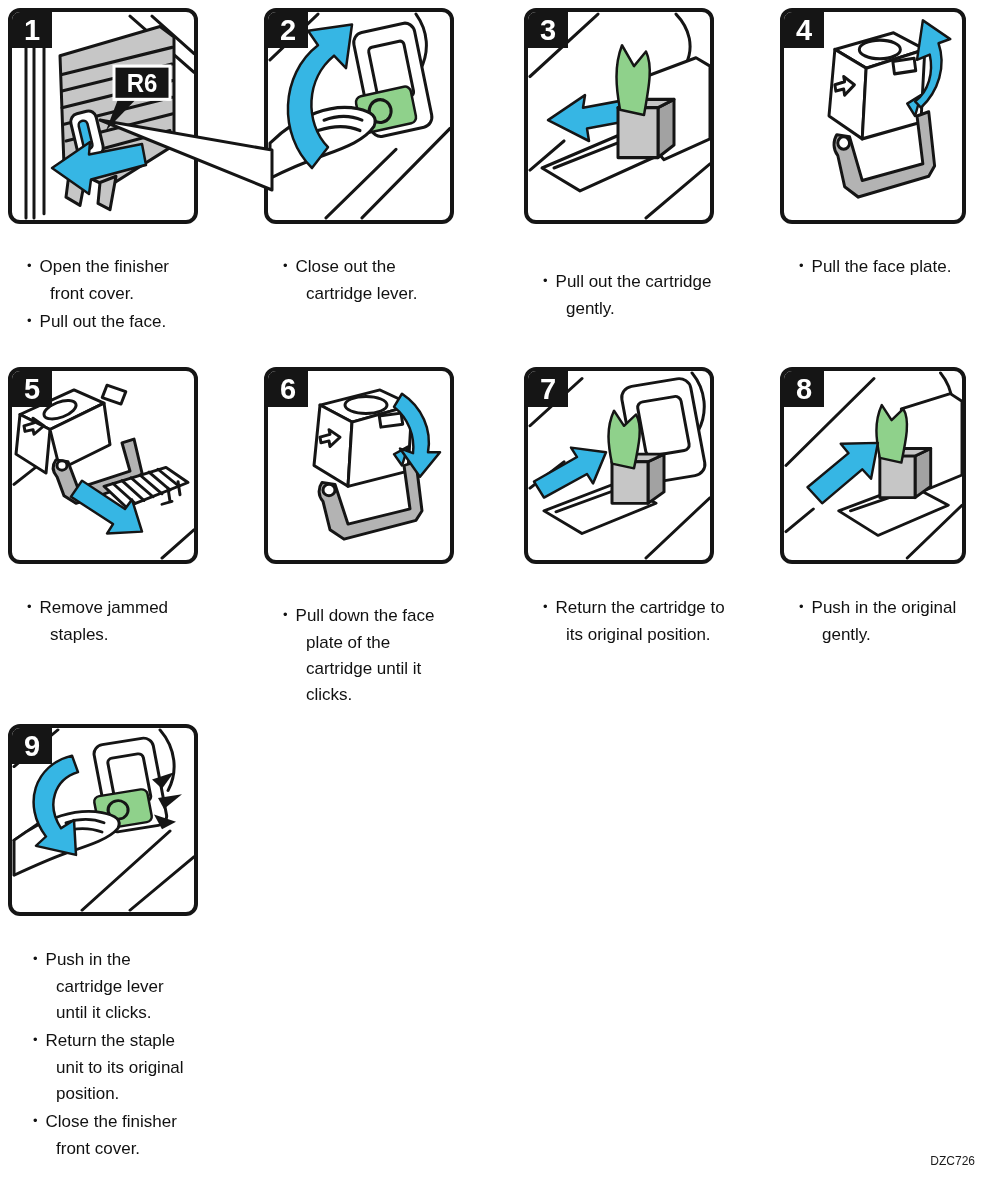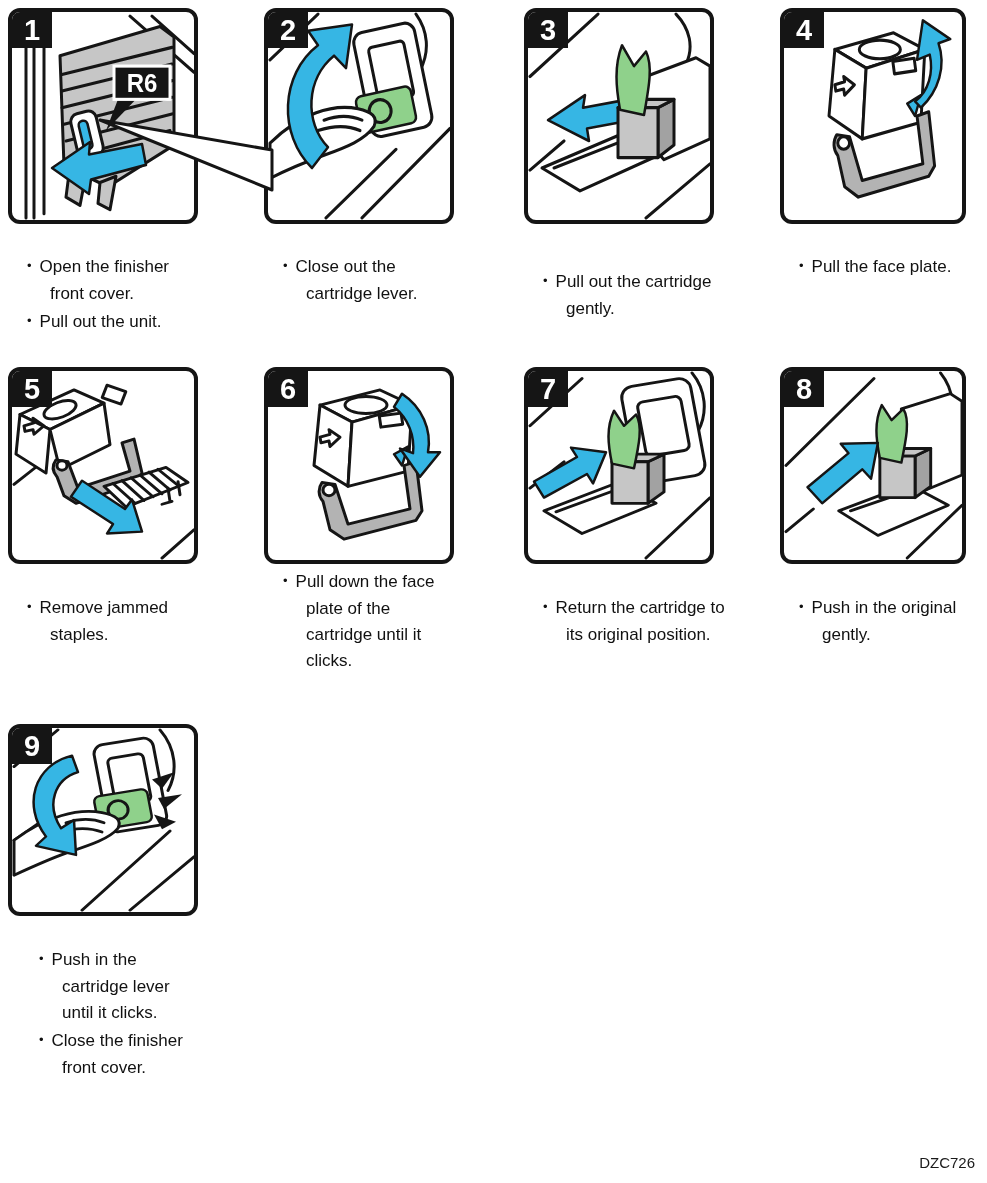--- a/index.html
+++ b/index.html
@@ -6,21 +6,21 @@
   #screen{position:relative;width:987px;height:1183px;background:#fff;overflow:hidden;
           font-family:"Liberation Sans","DejaVu Sans",sans-serif;color:#111;}
   .panel{position:absolute;background:#fff;border:4px solid #151515;border-radius:12px;overflow:hidden;}
   .panel svg{display:block;width:100%;height:100%;}
   .badge{position:absolute;top:0;left:0;width:40px;height:36px;background:#151515;color:#fff;
          font-weight:bold;font-size:29px;line-height:1;display:flex;align-items:center;justify-content:center;z-index:3;}
   .steptext{position:absolute;margin:17px;padding:0;list-style:none;font-size:17px;line-height:26px;}
   .steptext li{padding-left:31px;text-indent:-23px;margin:0 0 2px 0;}
   .steptext li::before{content:"•";font-size:13px;margin-right:8px;position:relative;top:-2px;}
   .wedge{position:absolute;left:0;top:0;z-index:5;pointer-events:none;}
-  .figcode{position:absolute;right:12px;top:1154px;font-size:15px;color:#1a1a1a;}
+  .figcode{position:absolute;right:12px;top:1154px;font-size:12px;color:#1a1a1a;}
   
   .s{fill:none;stroke:#151515;stroke-width:3;stroke-linecap:round;stroke-linejoin:round;}
   .w{fill:#fff;stroke:#151515;stroke-width:3;stroke-linejoin:round;}
   .g1{fill:#c6c6c6;stroke:#151515;stroke-width:3;stroke-linejoin:round;}
   .g2{fill:#a2a2a2;stroke:#151515;stroke-width:3;stroke-linejoin:round;}
   .g3{fill:#b3b3b3;stroke:#151515;stroke-width:3;stroke-linejoin:round;}
   .ar{stroke:#151515;stroke-width:2.5;stroke-linejoin:round;}
   .blk{fill:#151515;stroke:none;}
 </style>
 </head>
@@ -232,42 +232,43 @@
     </svg>
     <div class="badge">9</div>
   </div>
 
   <svg class="wedge" width="480" height="230" viewBox="0 0 480 230">
     <polygon points="100,120 272,150 272,190" fill="#ffffff" stroke="#151515" stroke-width="3" stroke-linejoin="round"></polygon>
   </svg>
 
   <ul class="steptext" style="left:2px;top:237px;width:180px">
     <li>Open the finisher front cover.</li>
-    <li>Pull out the unit.</li>
+    <li>Pull out the face.</li>
   </ul>
   <ul class="steptext" style="left:258px;top:237px;width:180px">
     <li>Close out the cartridge lever.</li>
   </ul>
   <ul class="steptext" style="left:518px;top:252px;width:180px">
     <li>Pull out the cartridge gently.</li>
   </ul>
   <ul class="steptext" style="left:774px;top:237px;width:200px">
     <li>Pull the face plate.</li>
   </ul>
   <ul class="steptext" style="left:2px;top:578px;width:180px">
     <li>Remove jammed staples.</li>
   </ul>
-  <ul class="steptext" style="left:258px;top:552px;width:180px">
+  <ul class="steptext" style="left:258px;top:586px;width:180px">
     <li>Pull down the face plate of the cartridge until it clicks.</li>
   </ul>
   <ul class="steptext" style="left:518px;top:578px;width:190px">
     <li>Return the cartridge to its original position.</li>
   </ul>
   <ul class="steptext" style="left:774px;top:578px;width:180px">
     <li>Push in the original gently.</li>
   </ul>
-  <ul class="steptext" style="left:14px;top:930px;width:172px">
+  <ul class="steptext" style="left:8px;top:930px;width:172px">
     <li>Push in the cartridge lever until it clicks.</li>
+    <li>Return the staple unit to its original position.</li>
     <li>Close the finisher front cover.</li>
   </ul>
 
   <div class="figcode">DZC726</div>
 </div>
 
 </body></html>

